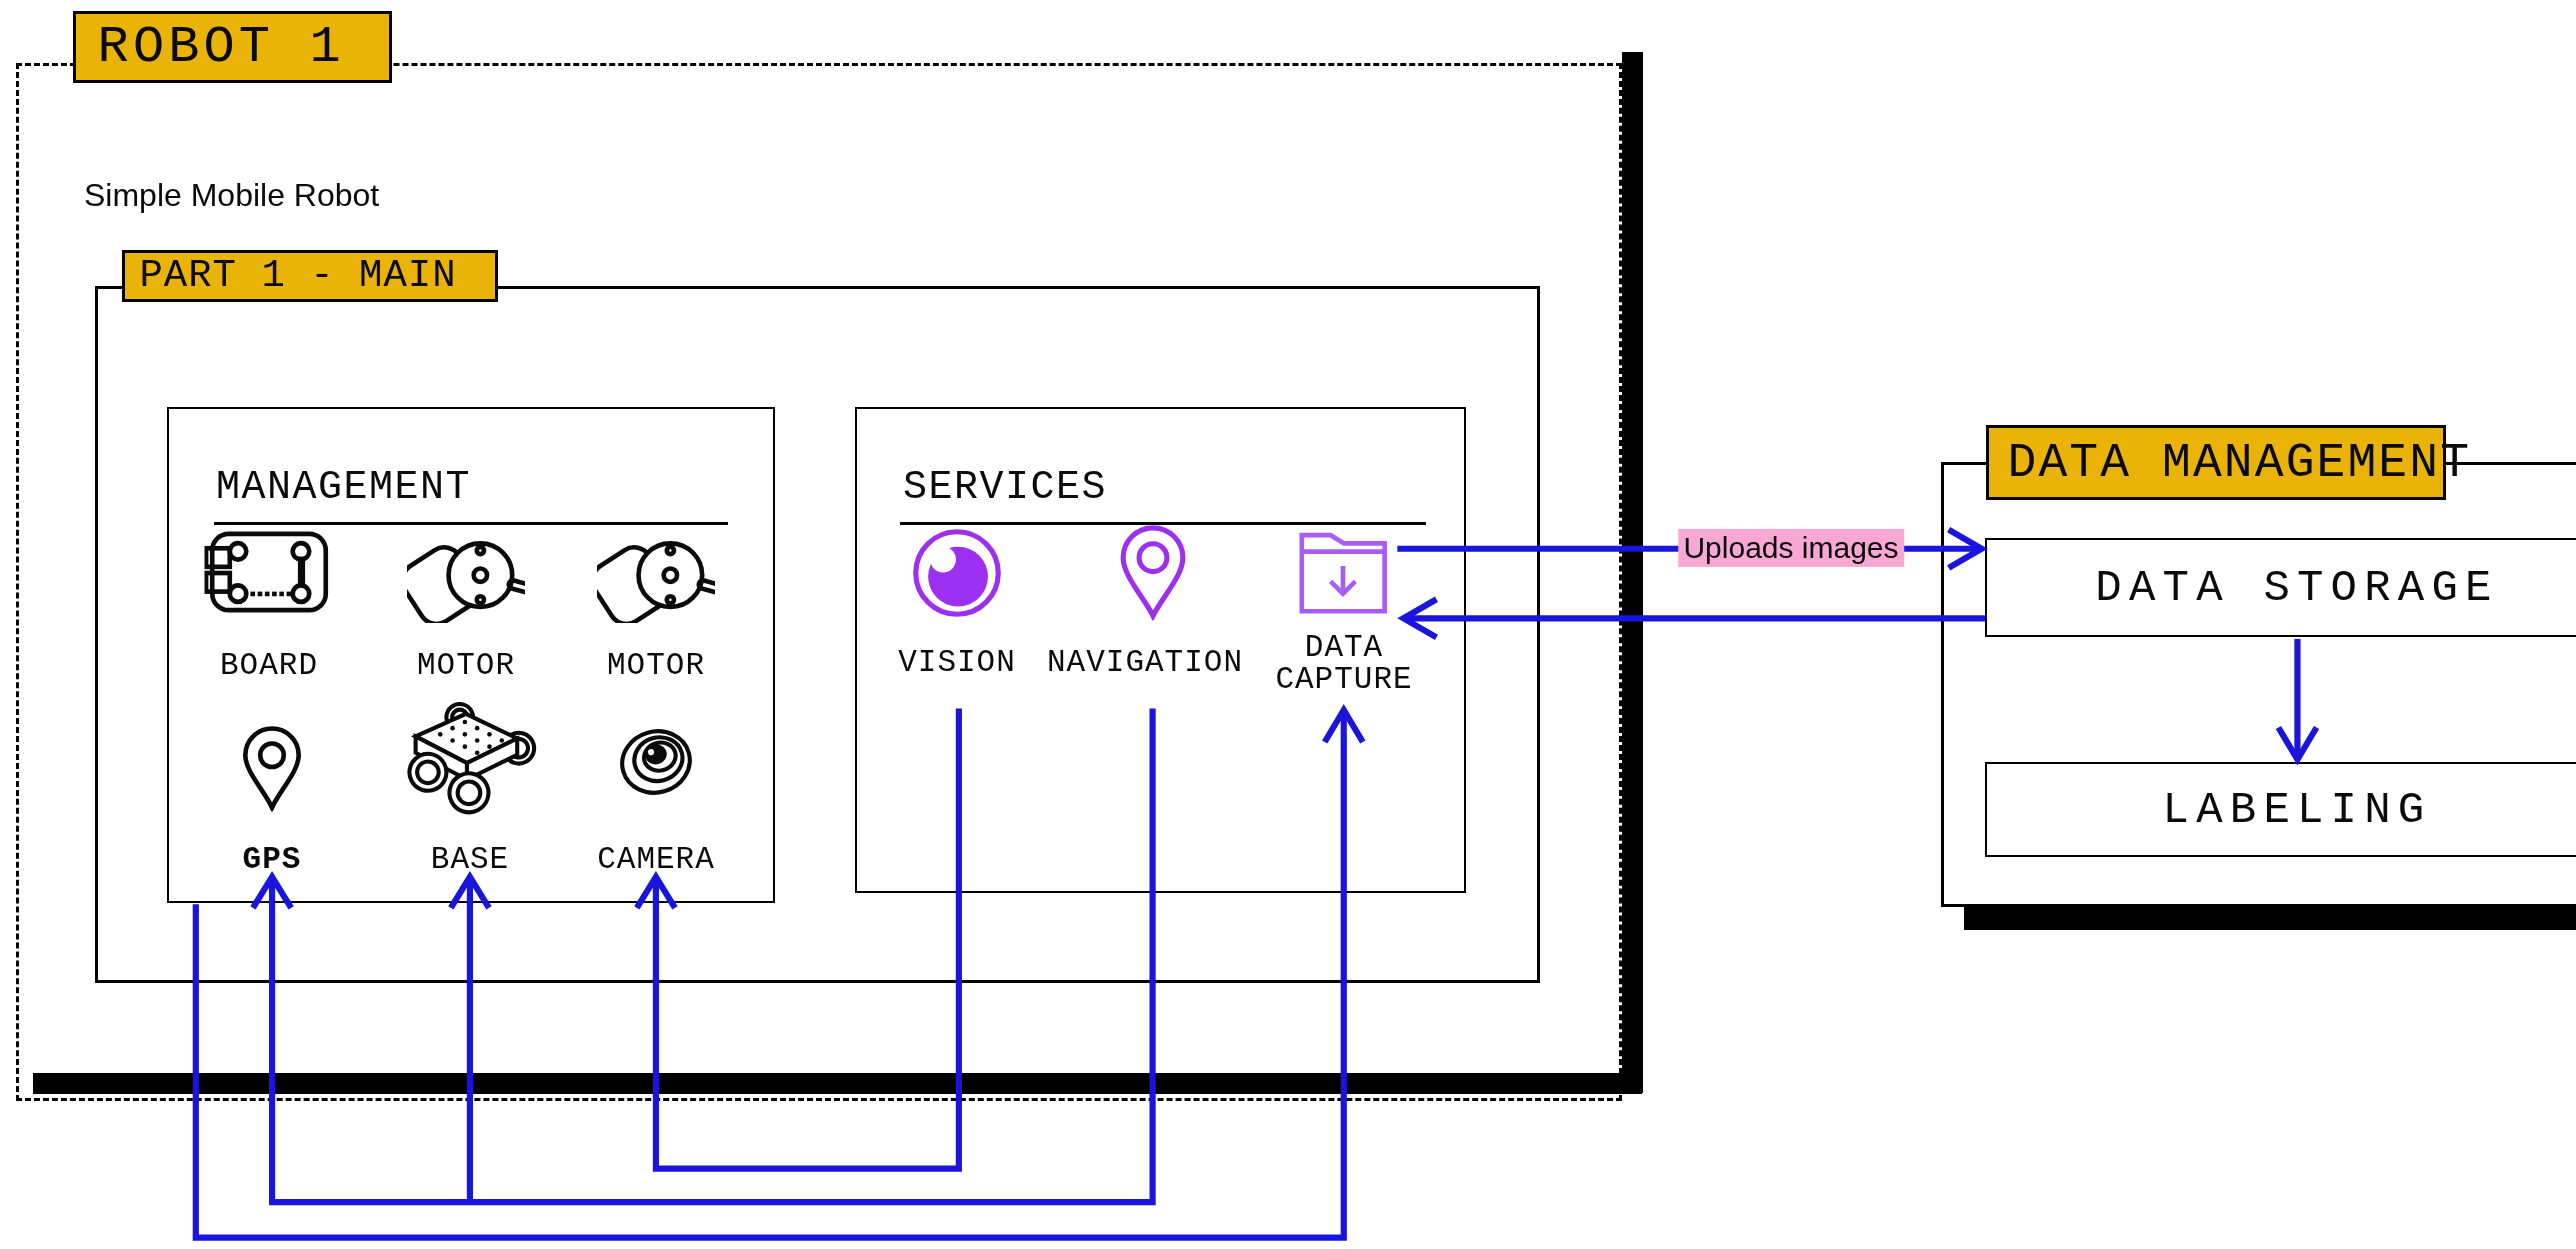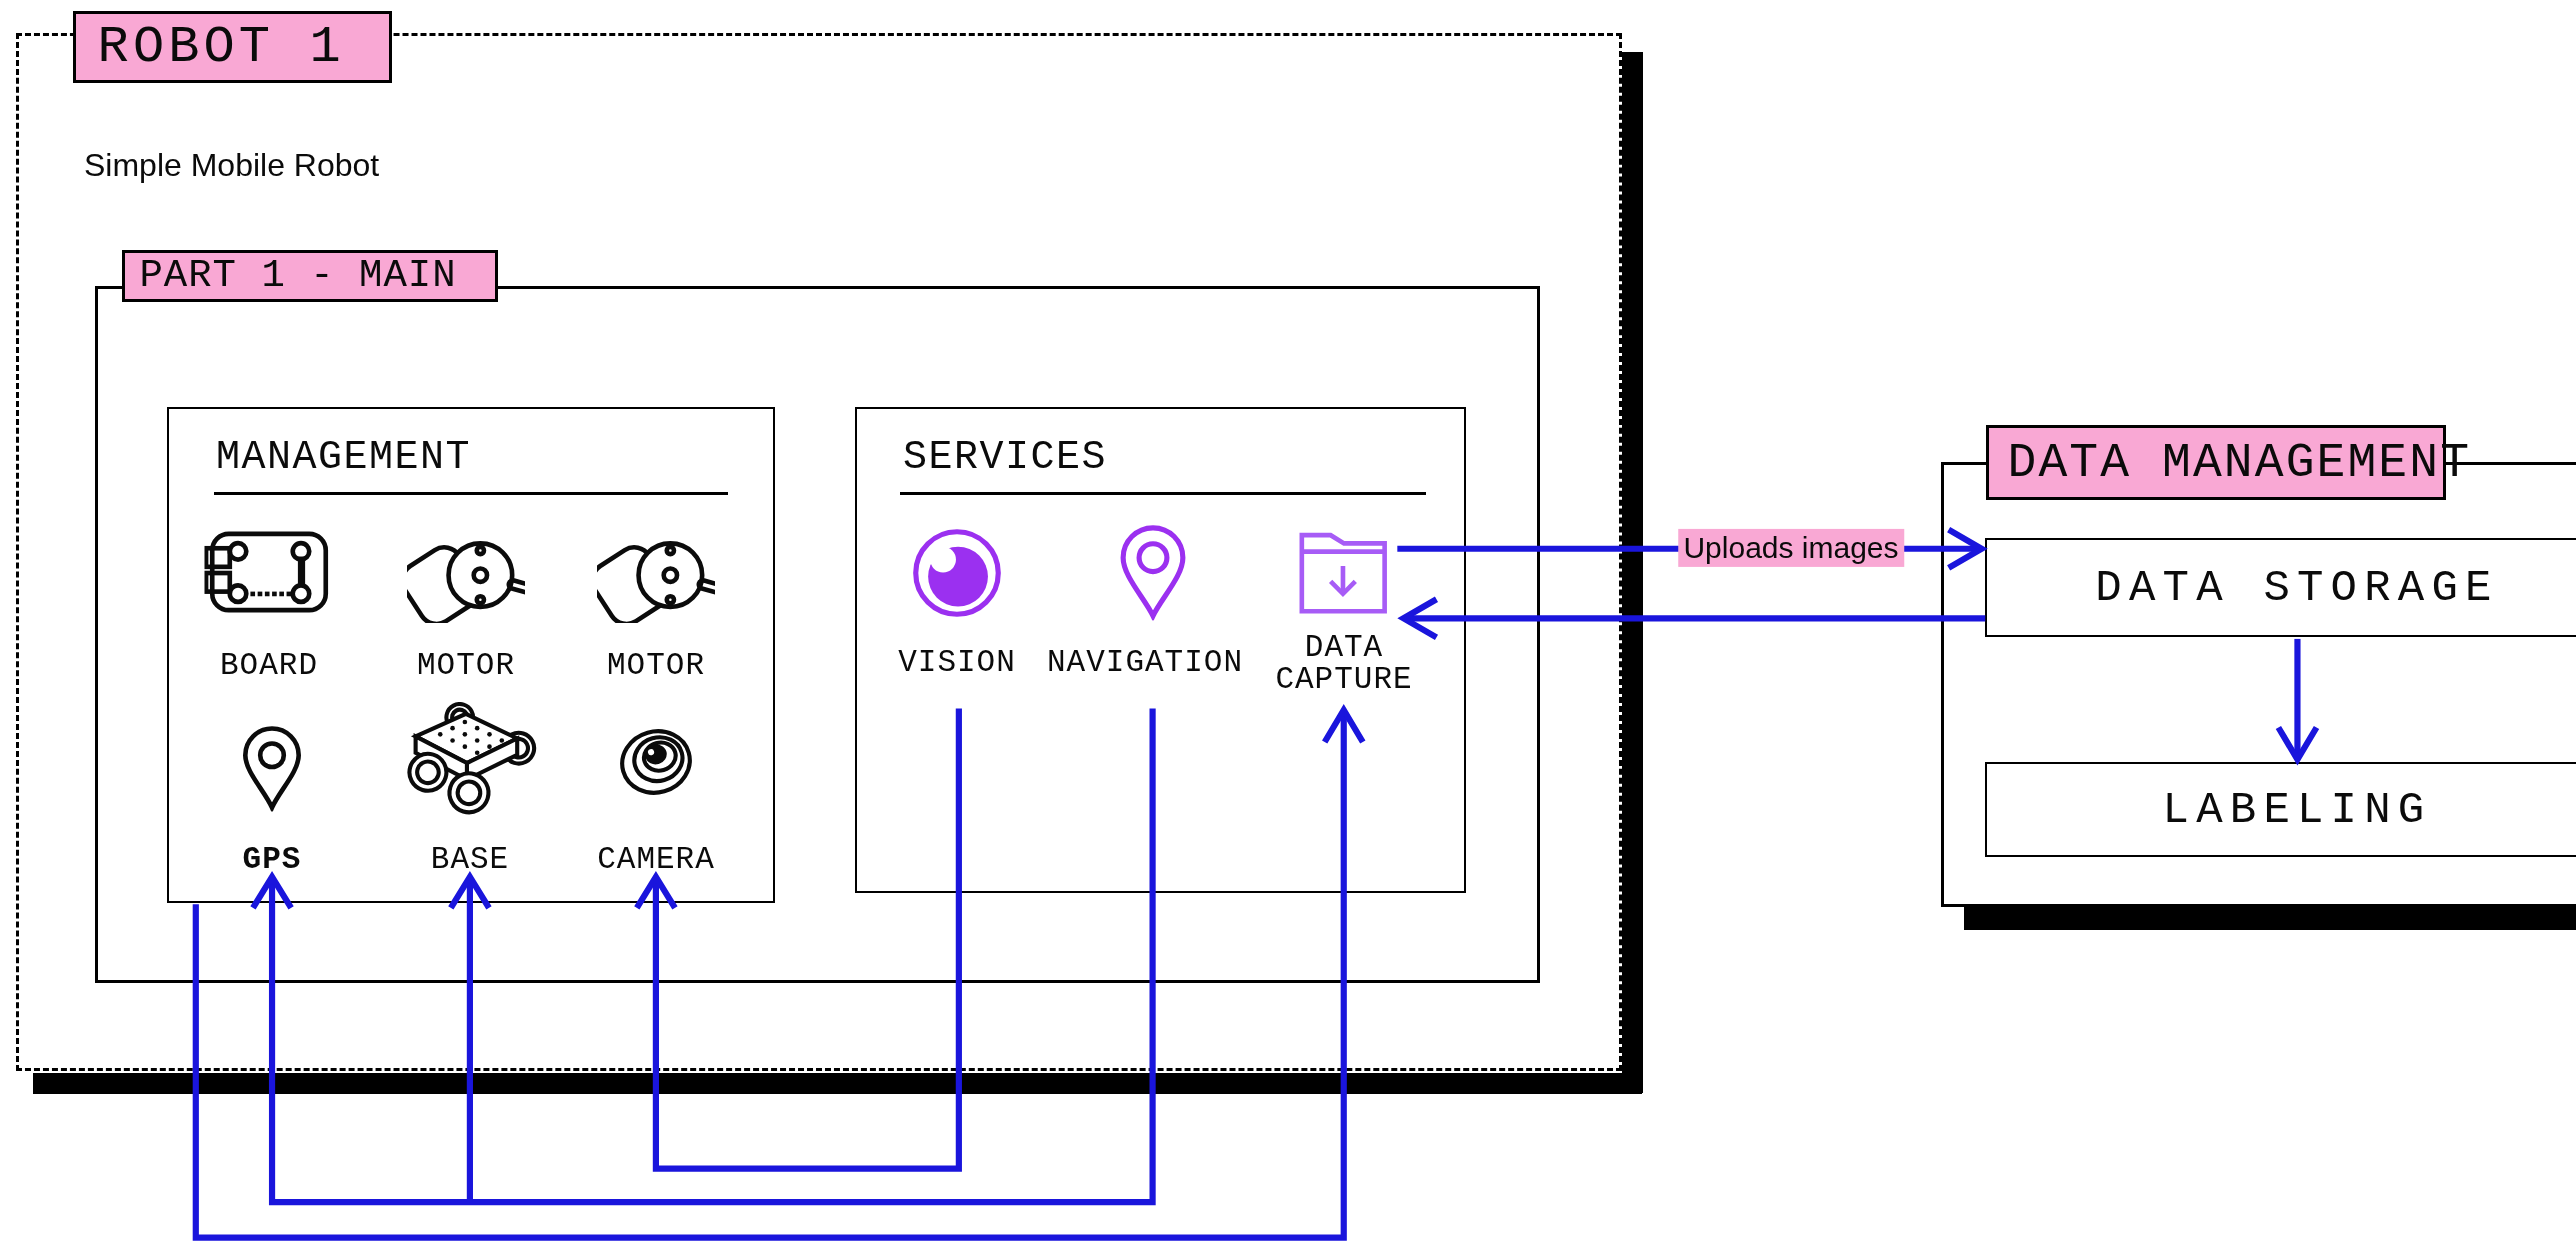--- a/index.html
+++ b/index.html
@@ -1,24 +1,24 @@
 <!DOCTYPE html>
 <html style="font-size:8.2px"><head>
 <meta charset="utf-8">
 <style>
   html,body{margin:0;padding:0;background:#ffffff;}
   #canvas{
     position:relative;width:2857px;height:1250px;background:#ffffff;overflow:hidden;
     font-family:"Liberation Sans",sans-serif;color:#0b0b0b;
   }
-  .abs{position:absolute;}
+  .abs{position:absolute;margin-top:30px;}
   .mono{font-family:"Liberation Mono","DejaVu Sans Mono",monospace;}
   .sans{font-family:"Liberation Sans","DejaVu Sans",sans-serif;}
   .box{position:absolute;background:#ffffff;border:2.6px solid #000;box-sizing:border-box;}
-  .labelbox{position:absolute;background:#f9a8d4;border:3.1px solid #000;box-sizing:border-box;
+  .labelbox{position:absolute;background:#eab308;border:3.1px solid #000;box-sizing:border-box;
             display:flex;align-items:center;z-index:5;}
   .ctr{display:flex;align-items:center;justify-content:center;text-align:center;}
   .itemlabel{position:absolute;transform:translate(-50%,-50%);font-size:31px;letter-spacing:1px;
              text-align:center;line-height:32px;white-space:nowrap;}
   .edgelabel{position:absolute;transform:translate(-50%,-50%);background:#f9a8d4;
              font-size:30px;line-height:34px;text-align:center;z-index:20;padding:2.1px 5.2px;}
   svg{display:block;}
   .lines{position:absolute;left:0;top:0;z-index:10;pointer-events:none;}
   .shadow{position:absolute;background:#000;z-index:1;}
   .iconwrap{position:absolute;transform:translate(-50%,-50%);}

